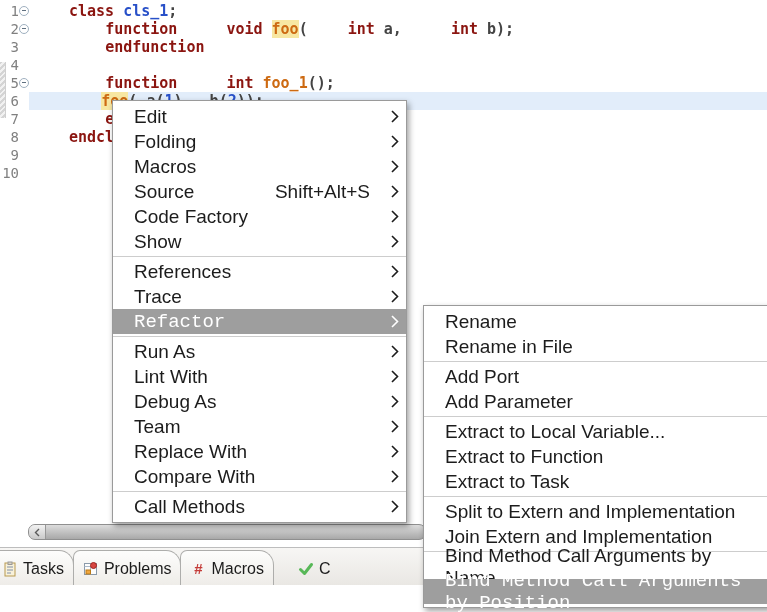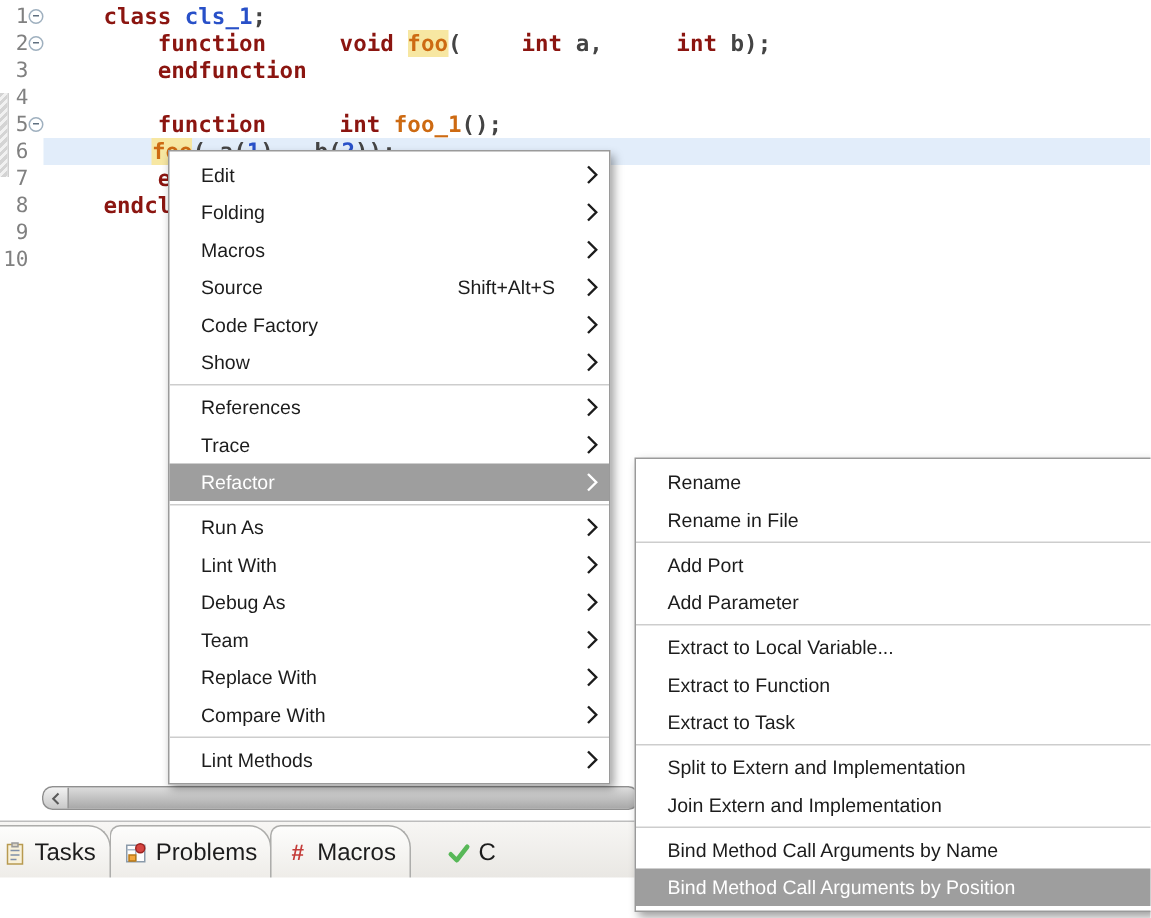--- a/index.html
+++ b/index.html
@@ -45,25 +45,25 @@
     background:linear-gradient(#fdfdfc,#eeece8);white-space:nowrap;}
   .tab.clipped{margin-left:-8px;}
   .tab.sel{background:linear-gradient(#ffffff,#f4f3f0);border-color:#8f8f8f;border-radius:7px 22px 0 0;
     padding-right:6px;position:relative;z-index:2;}
   .tab.partial{border:none;background:transparent;margin-left:16px;}
   .tab-icon{display:inline-flex;width:16px;height:16px;align-items:center;justify-content:center;}
   .tab-close{display:inline-flex;margin-left:6px;margin-right:6px;}
   #view-content{position:absolute;left:0;top:42px;width:767px;height:27px;background:#fff;}
   
   .menu{position:absolute;background:#fff;border:1px solid #9a9a9a;padding:3px 0;
-    box-shadow:2px 3px 6px rgba(0,0,0,.38);font-size:13px;color:#1c1c1c;}
+    box-shadow:2px 3px 6px rgba(0,0,0,.38);font-size:19px;color:#1c1c1c;}
   #ctx-menu{left:112px;top:100px;width:293px;z-index:20;}
   #sub-menu{left:423px;top:305px;width:345px;z-index:21;}
   .menu-item{height:25px;display:flex;align-items:center;padding:0 24px 0 21px;position:relative;}
-  .menu-item.hl{background:var(--hl-bg);color:var(--hl-fg);}
+  .menu-item.hl{background:var(--hl-bg);color:var(--hl-fg);font-family:Liberation Mono, monospace;}
   .mi-accel{margin-left:auto;padding-right:12px;}
   .mi-arrow{position:absolute;right:7px;top:6px;display:inline-flex;}
   .menu-sep{height:1px;background:#cdcdcd;margin:2px 0;}
 </style>
 </head>
 <body style="--kw: #8b1510; --type: #2850c8; --fn: #cd6a12; --occ-bg: #f7e7a2; --num: #2850c8; --plain: #444444; --gutter: #808080; --curline: #e2edfa; --hl-bg: #9e9e9e; --hl-fg: #ffffff;">
 
 <div id="editor">
   <div id="code">
       <div class="line"><span class="gutter">1</span><span class="foldcol"><span class="fold-dot"></span></span><span class="codecell"><span class="seg-kw">class</span><span class="seg-plain"> </span><span class="seg-type">cls_1</span><span class="seg-plain">;</span></span></div>
@@ -251,21 +251,21 @@
     <div class="menu-item">
       <span class="mi-label">Compare With</span>
       <span class="mi-arrow">
         <svg width="8" height="13" viewBox="0 0 8 13" fill="none">
           <path d="M1 1 L6.5 6.5 L1 12" stroke="currentColor" stroke-width="1.6"></path>
         </svg>
       </span>
     </div>
     <div class="menu-sep"></div>
     <div class="menu-item">
-      <span class="mi-label">Lint Methods</span>
+      <span class="mi-label">Call Methods</span>
       <span class="mi-arrow">
         <svg width="8" height="13" viewBox="0 0 8 13" fill="none">
           <path d="M1 1 L6.5 6.5 L1 12" stroke="currentColor" stroke-width="1.6"></path>
         </svg>
       </span>
     </div>
   </div>
 <div id="sub-menu" class="menu">
     <div class="menu-item">
       <span class="mi-label">Rename</span>

